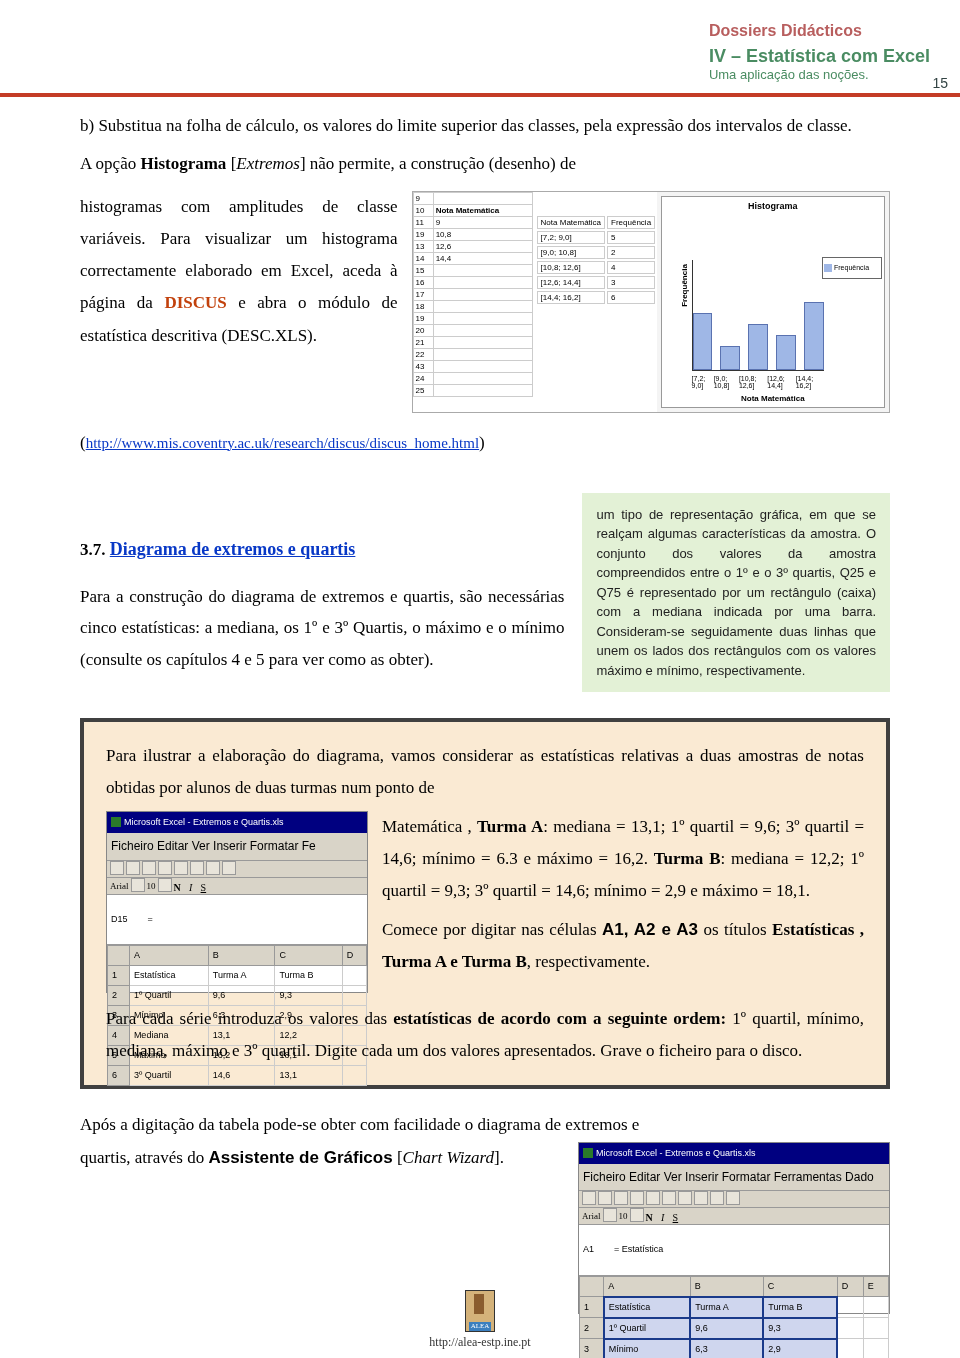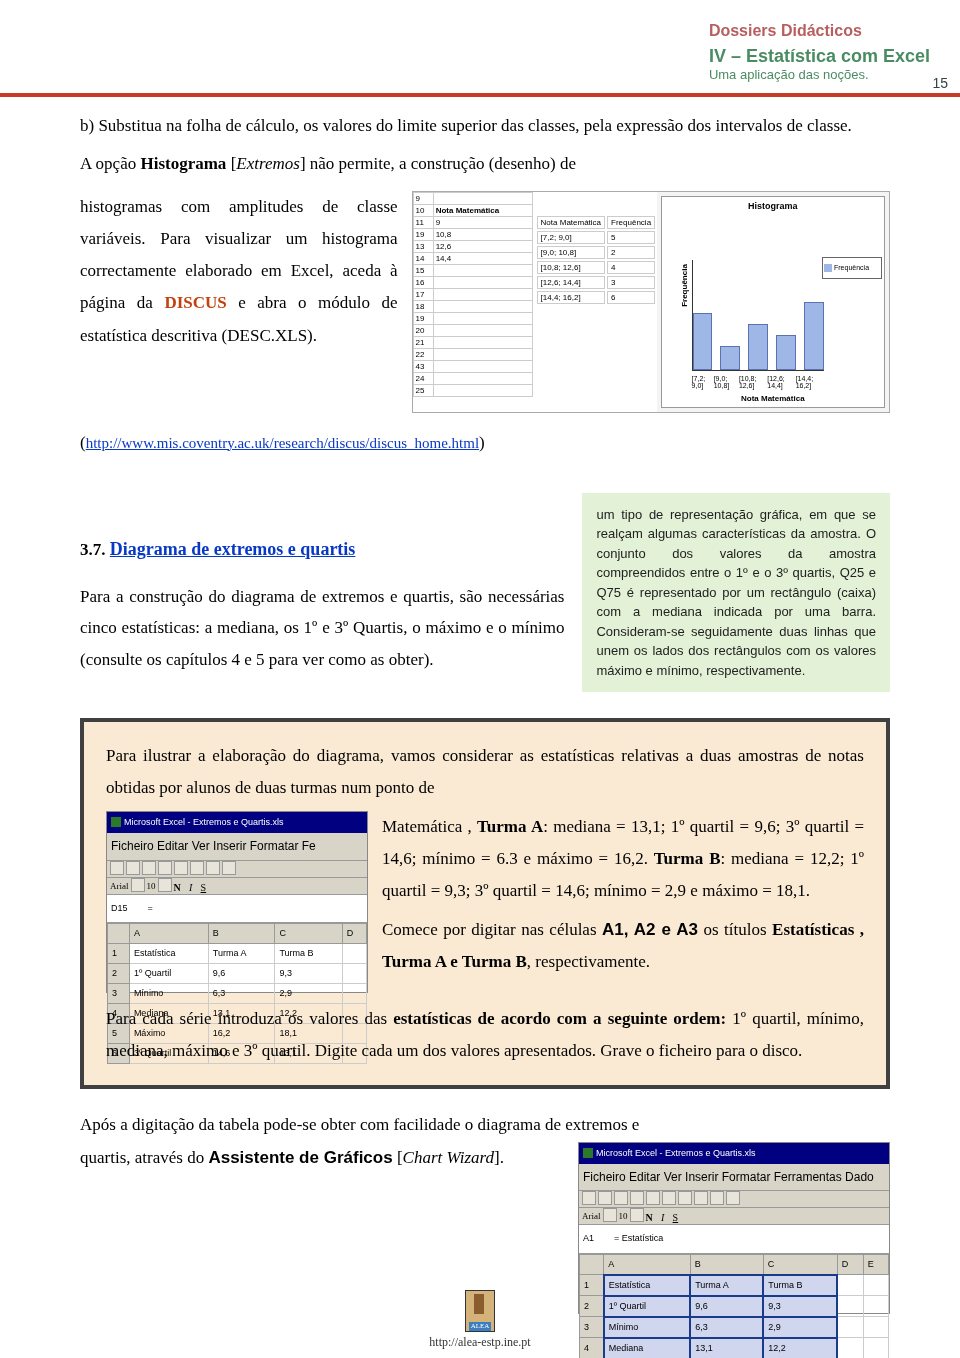--- a/index.html
+++ b/index.html
@@ -50,21 +50,21 @@
   .histo-legend .sw { width:8px; height:8px; background:#9fb7e6; }
   .histo-xlab { position:absolute; bottom:4px; width:100%; text-align:center; font-size:8px; font-family:Arial,sans-serif; font-weight:bold; }
   .histo-xticks { position:absolute; bottom:18px; left:30px; right:60px; display:flex; justify-content:space-around; font-size:7px; font-family:Arial,sans-serif; }
   .histo-ylab { position:absolute; left:1px; top:40%; transform:rotate(-90deg); font-size:8px; font-weight:bold; font-family:Arial,sans-serif; }
 
   .snap-title { background:#000080; color:#fff; font-family:Arial,sans-serif; font-size:9px; padding:2px 4px; display:flex; align-items:center; gap:3px; }
   .snap-title .exc { width:10px;height:10px;background:#2a7a2a;display:inline-block; }
   .snap-menu { background:#d9d4c8; font-family:Arial,sans-serif; font-size:12px; padding:2px 4px; border-bottom:1px solid #999; }
   .snap-tb { background:#d9d4c8; height:16px; border-bottom:1px solid #999; display:flex; align-items:flex-start; gap:2px; padding:0 3px; }
   .tbtn { width:12px; height:12px; background:#e8e4da; border:1px solid #999; }
-  .snap-formula { background:#fff; border-bottom:1px solid #999; font-size:9px; padding:5px 4px; display:flex; gap:20px; font-family:Arial,sans-serif; }
+  .snap-formula { background:#fff; border-bottom:1px solid #999; font-size:9px; padding:16px 4px; display:flex; gap:20px; font-family:Arial,sans-serif; }
   .snap-grid { overflow:hidden; }
   .snap-grid table { border-collapse:collapse; width:100%; font-family:Arial,sans-serif; font-size:9px; }
   .snap-grid th { background:#d9d4c8; border:1px solid #999; font-weight:normal; padding:1px 4px; }
   .snap-grid td { border:1px solid #ccc; padding:1px 4px; }
   .sel-cell { background:#cfd6ee; border:2px solid #1a3a8a !important; }
 </style>
 </head>
 <body>
 
 <div class="page">

